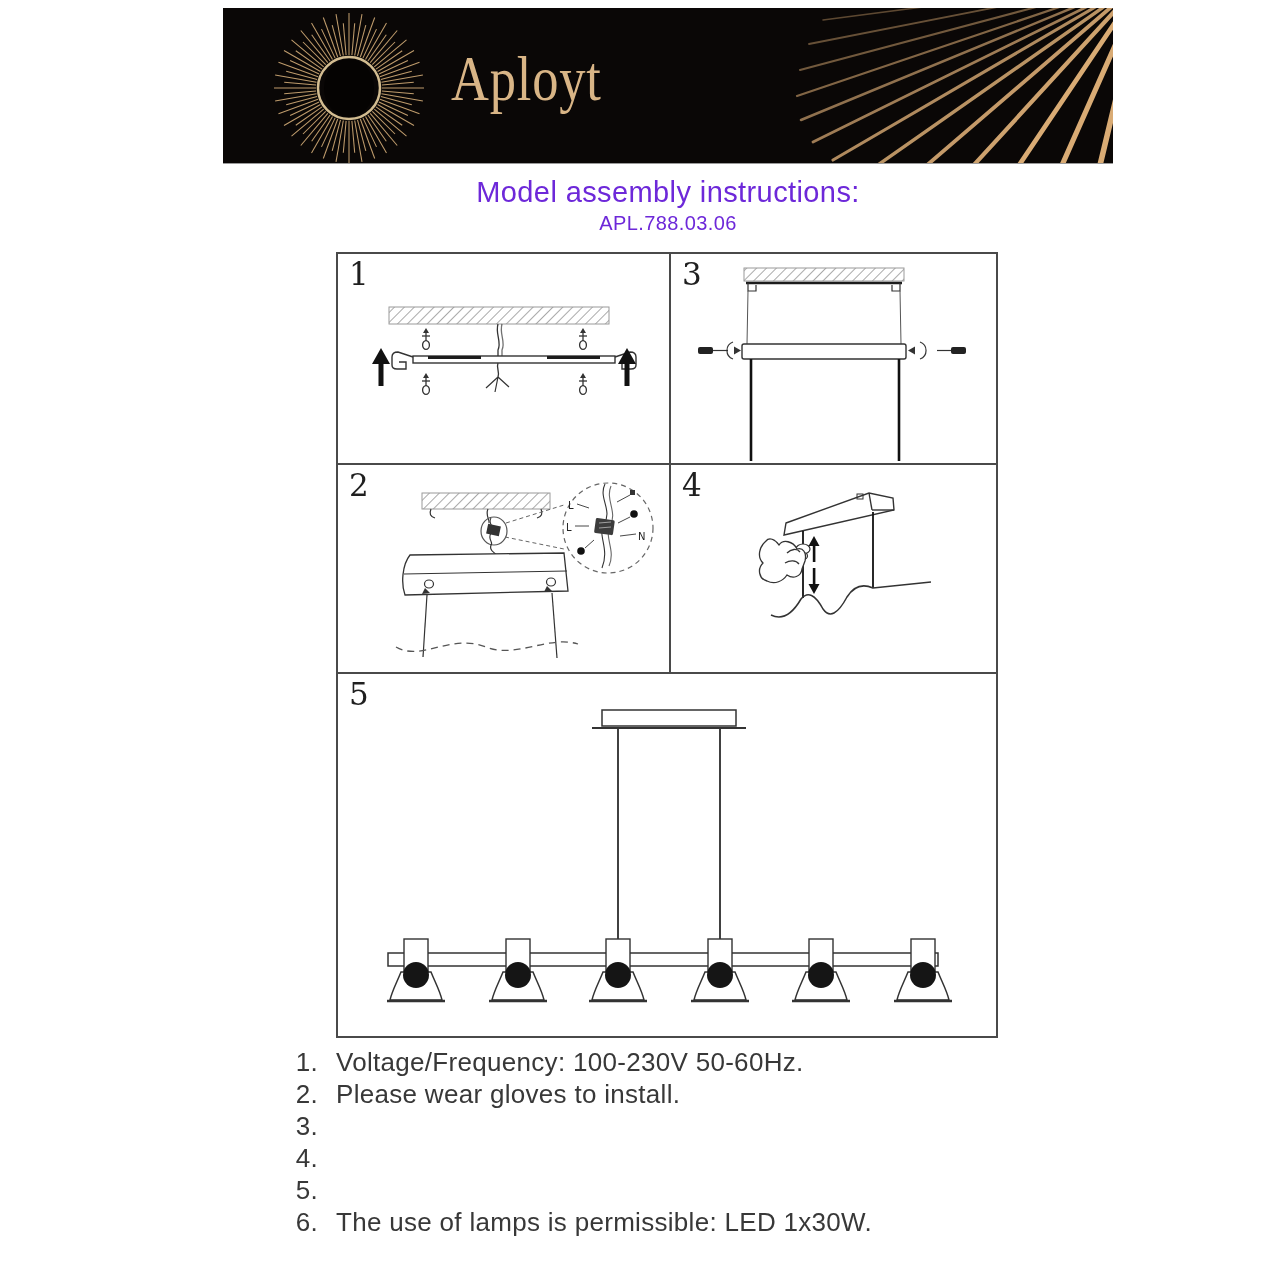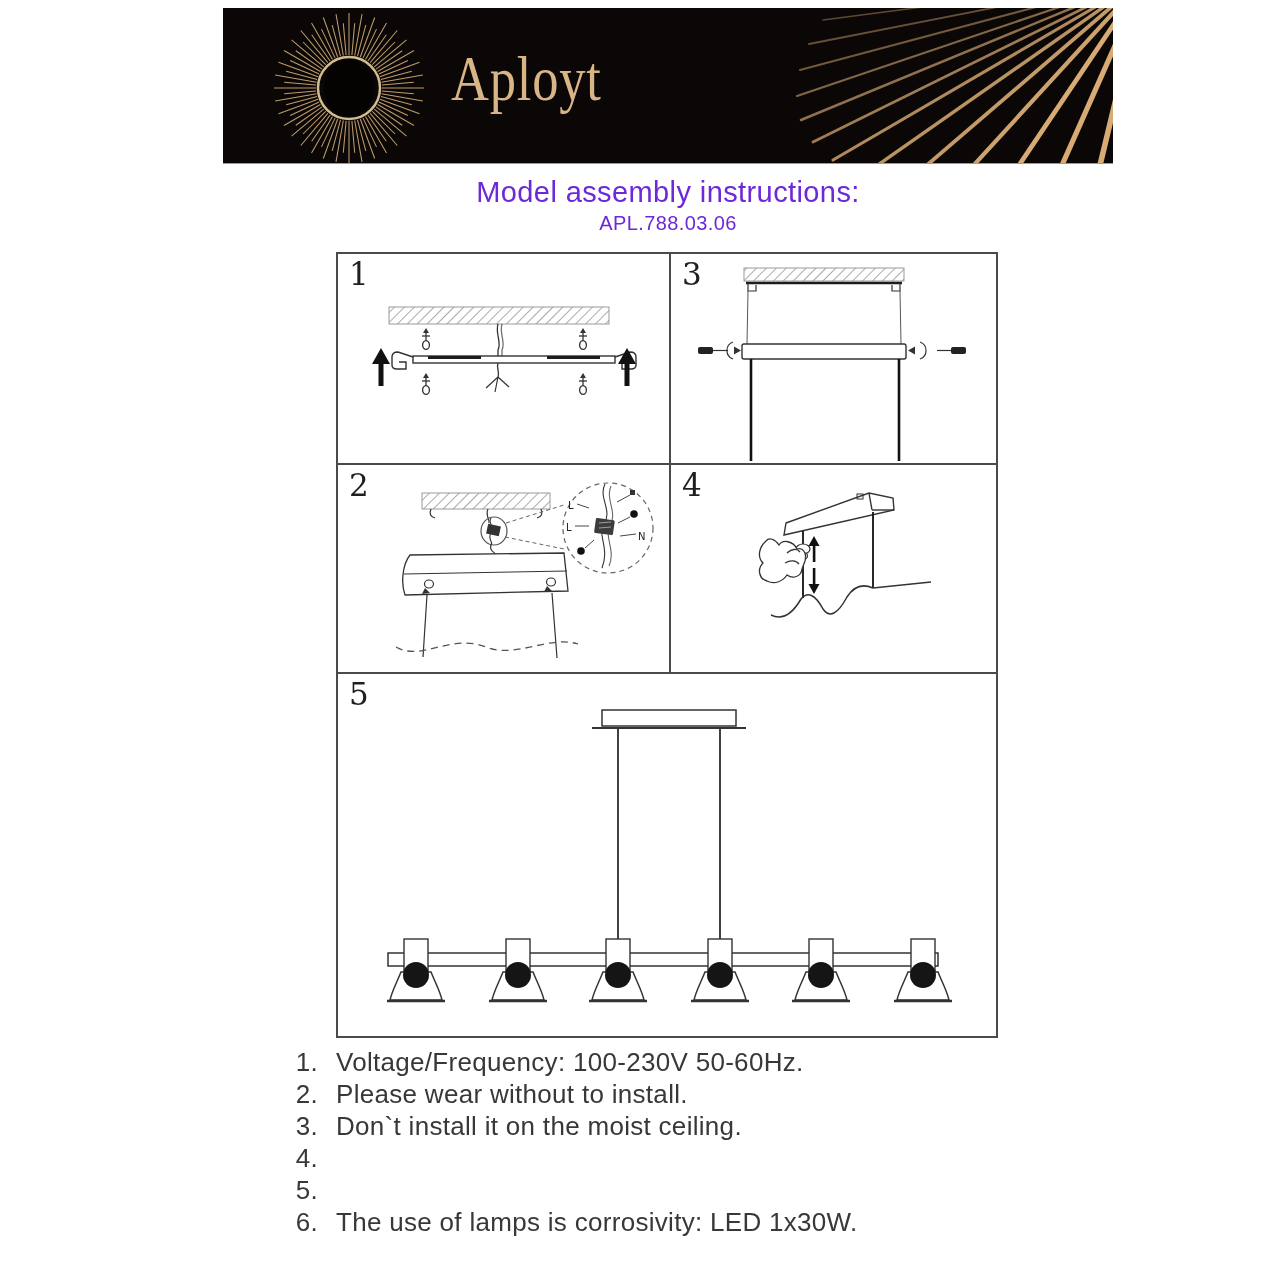--- a/index.html
+++ b/index.html
@@ -323,31 +323,30 @@
     </div>
   </div>
 
   <div class="instructions">
     <div class="ins-row">
       <span class="ins-num">1.</span>
       <span class="ins-text">Voltage/Frequency: 100-230V 50-60Hz.</span>
     </div>
     <div class="ins-row">
       <span class="ins-num">2.</span>
-      <span class="ins-text">Please wear without to install.</span>
+      <span class="ins-text">Please wear gloves to install.</span>
     </div>
     <div class="ins-row">
       <span class="ins-num">3.</span>
-      <span class="ins-text">Don`t install it on the moist ceiling.</span>
     </div>
     <div class="ins-row">
       <span class="ins-num">4.</span>
     </div>
     <div class="ins-row">
       <span class="ins-num">5.</span>
     </div>
     <div class="ins-row">
       <span class="ins-num">6.</span>
-      <span class="ins-text">The use of lamps is corrosivity: LED 1x30W.</span>
+      <span class="ins-text">The use of lamps is permissible: LED 1x30W.</span>
     </div>
   </div>
 
 </div>
 
 </body></html>

